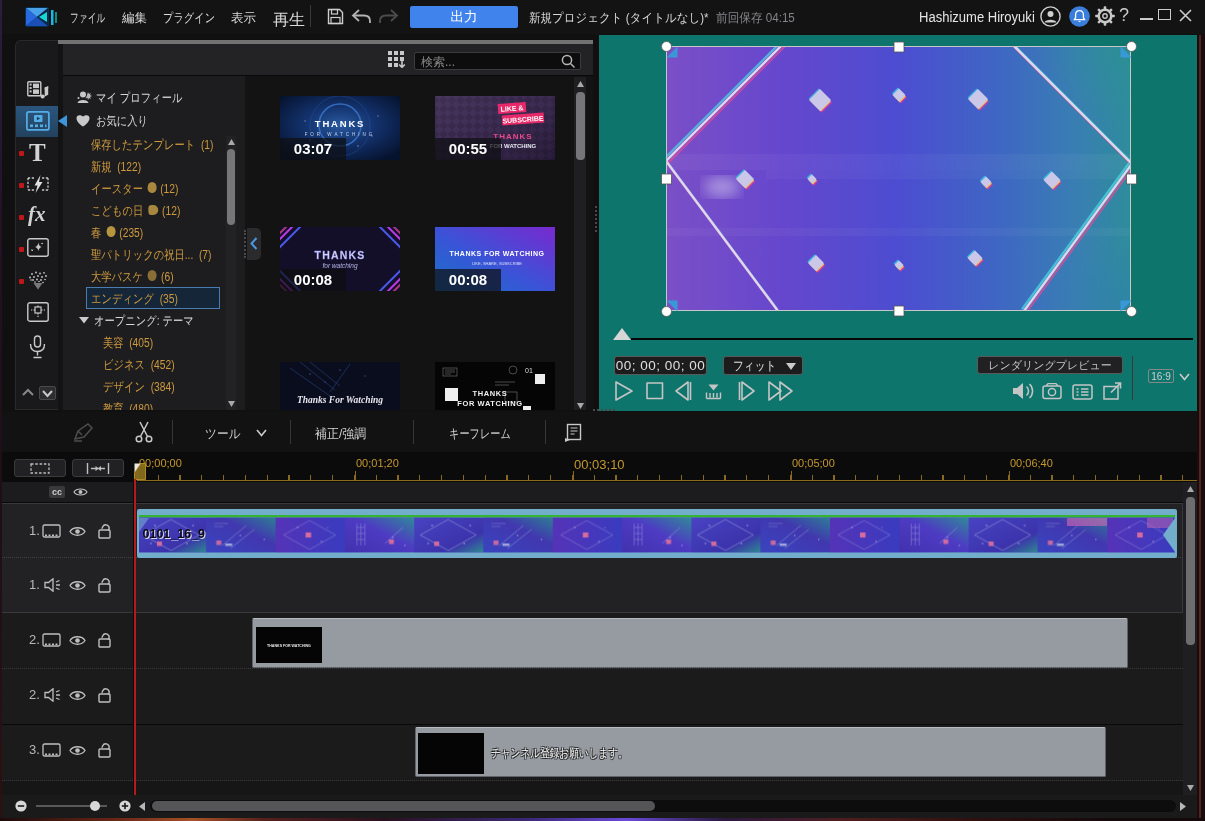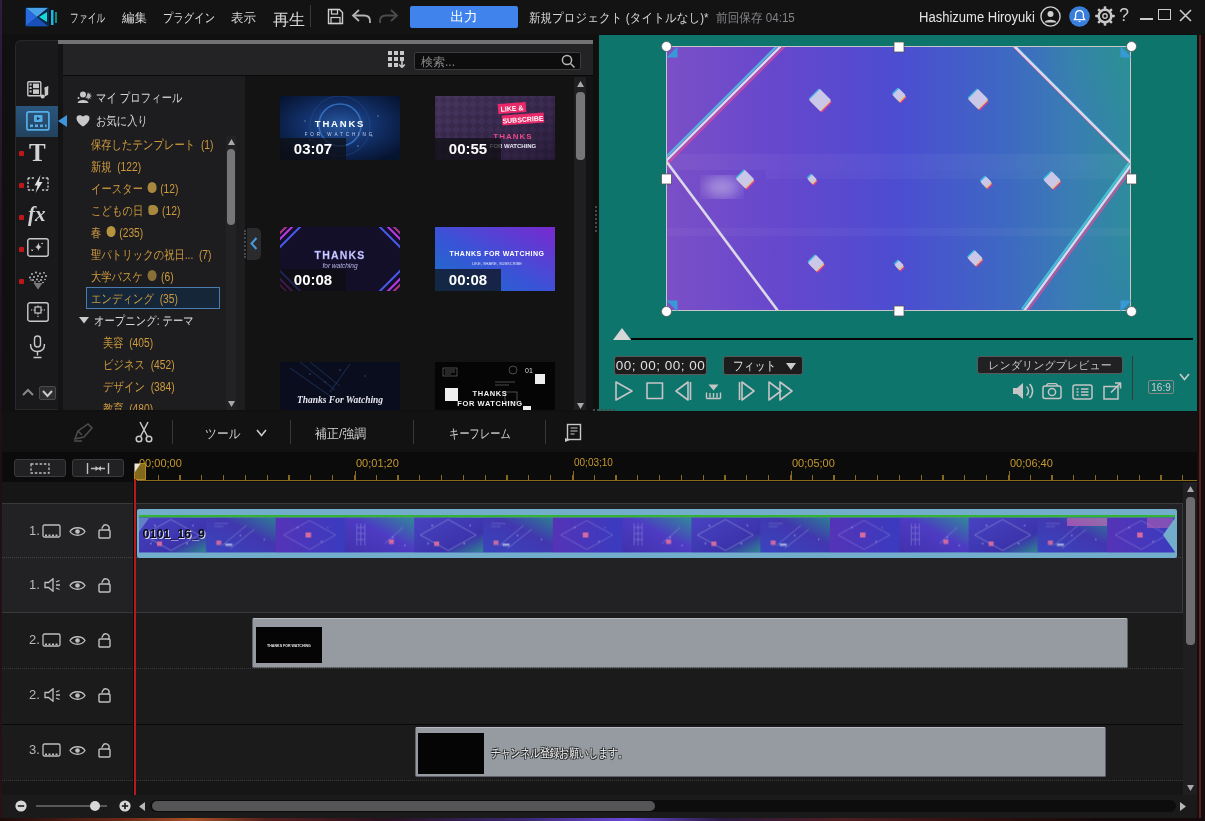--- a/index.html
+++ b/index.html
@@ -479,21 +479,21 @@
       </svg>
     <div class="abs" style="left:32px;top:303px;width:562px;height:2px;background:#070707;"></div>
     <div class="abs" style="left:15px;top:321px;width:93px;height:19px;border:1px solid #5a5a5c;border-radius:3px;background:#1d1d1e;color:#e0e0e0;font-size:13.5px;text-align:center;line-height:18px;letter-spacing:0.5px;">00; 00; 00; 00</div>
     <div class="abs" style="left:112px;top:321px;width:80px;height:19px;border:1px solid #5a5a5c;border-radius:3px;background:#1d1d1e;color:#e0e0e0;font-size:12.5px;line-height:18px;margin-left:12px;">
       <span style="display:inline-block;margin-left:9px;transform:scaleX(0.85);transform-origin:left center;">フィット</span>
       <svg class="abs" style="left:62px;top:6px" width="10" height="8" viewBox="0 0 10 8">
           <path d="M0 0 L10 0 L5 7 Z" fill="#cccccc"></path>
         </svg>
     </div>
     <div class="abs" style="left:378px;top:321px;width:146px;height:18px;border:1px solid #5a5a5c;border-radius:3px;background:#222225;color:#c8c8c8;font-size:11px;text-align:center;line-height:17px;">レンダリングプレビュー</div>
-    <div class="abs" style="left:549px;top:334px;width:26px;height:14px;border:1px solid #888;border-radius:2px;color:#d0d0d0;font-size:10px;text-align:center;line-height:13px;margin-top:11px;">16:9</div>
+    <div class="abs" style="left:549px;top:334px;width:26px;height:14px;border:1px solid #888;border-radius:2px;color:#d0d0d0;font-size:10px;text-align:center;line-height:13px;">16:9</div>
     <svg class="abs" style="left:580px;top:338px" width="11" height="8" viewBox="0 0 11 8">
         <path d="M1 1 L5.5 6.5 L10 1" fill="none" stroke="#ccc" stroke-width="1.6"></path>
       </svg>
     <svg class="abs" style="left:14px;top:345px" width="380" height="22" viewBox="0 0 380 22">
       <g fill="none" stroke="#c6c6c6" stroke-width="1.6" stroke-linejoin="round">
         <path d="M3 2 L19 11 L3 20 Z"></path>
         <rect x="34" y="3" width="15.5" height="15.5"></rect>
         <path d="M75 2 L63 11 L75 20 Z M77.5 2 V20"></path>
         <path d="M97 17.5 v-4.5 M100.5 17.5 v-4.5 M104 17.5 v-4.5 M93.5 18.5 v-6 M107.5 18.5 v-6 M93.5 18.5 h14" stroke-width="1.4"></path>
         <path d="M95.5 4.5 l5 6 5 -6 Z" fill="#c6c6c6" stroke="none"></path>
@@ -560,29 +560,36 @@
         <path d="M5 6.5 h5 M19 6.5 h-5"></path>
       </g>
       <path d="M9.5 4 L13 6.5 L9.5 9 Z" fill="#c0c0c0"></path>
         <path d="M14.5 4 L11 6.5 L14.5 9 Z" fill="#c0c0c0" transform="translate(0.5,0)"></path>
     </svg>
     <div class="abs" style="left:137px;top:28px;width:1068px;height:1px;background:#8e6c1e;"></div>
     <div class="abs" style="left:137px;top:23px;width:1068px;height:5px;background:repeating-linear-gradient(90deg, transparent 0px, transparent 20.6px, #8a6a20 20.6px, #8a6a20 21.8px);"></div>
     <div class="abs" style="left:137px;top:19px;width:1068px;height:9px;background:repeating-linear-gradient(90deg, #8a6a20 0px, #8a6a20 1.2px, transparent 1.2px, transparent 218px);"></div>
     <div class="abs" style="left:139px;top:5px;font-size:11px;color:#c7992f;">00;00;00</div>
     <div class="abs" style="left:356px;top:5px;font-size:11px;color:#c7992f;">00;01;20</div>
-    <div class="abs" style="left:574px;top:5px;font-size:10px;color:#c7992f;">00;03;10</div>
+    <div class="abs" style="left:574px;top:5px;font-size:13px;color:#c7992f;">00;03;10</div>
     <div class="abs" style="left:792px;top:5px;font-size:11px;color:#c7992f;">00;05;00</div>
     <div class="abs" style="left:1010px;top:5px;font-size:11px;color:#c7992f;">00;06;40</div>
     <svg class="abs" style="left:134px;top:11px" width="12" height="17" viewBox="0 0 12 17">
       <path d="M0.5 9.5 L6.5 0.5 L11.5 0.5 L11.5 16.5 L0.5 16.5 Z" fill="#8a6f1e" stroke="#b89428" stroke-width="1" opacity="0.95"></path>
       <path d="M0.5 0.5 h6 l-6 9 Z" fill="#ece8e0"></path>
     </svg>
   </div>
   <div class="abs" id="tracks" style="left:0;top:482px;width:1205px;height:313px;background:#171718;">
+    <div class="abs" style="left:0;top:0;width:1183px;height:21px;background:#1d1d1f;border-bottom:1px solid #0a0a0a;">
+      <div class="abs" style="left:49px;top:4px;width:16px;height:12px;background:#3a3a3c;border-radius:2px;color:#cfcfcf;font-size:9px;font-weight:bold;text-align:center;line-height:12px;">cc</div>
+      <svg class="abs" style="left:73px;top:4px" width="15" height="12" viewBox="0 0 15 12">
+        <path d="M1 6 C3.5 2, 11.5 2, 14 6 C11.5 10, 3.5 10, 1 6 Z" fill="none" stroke="#c0c0c0" stroke-width="1.2"></path>
+        <circle cx="7.5" cy="6" r="2" fill="#c0c0c0"></circle>
+      </svg>
+    </div>
     <div class="abs" style="left:0;top:21px;width:1183px;height:110px;background:#232325;border:1px solid #3a3a3c;border-left:none;"></div>
     <div class="abs" style="left:0;top:75px;width:1183px;height:1px;border-top:1px dotted #444;"></div>
     <div class="abs" style="left:0;top:131px;width:1183px;height:56px;background:#1c1c1d;border-bottom:1px dotted #3a3a3a;"></div>
     <div class="abs" style="left:0;top:187px;width:1183px;height:56px;background:#1c1c1d;border-bottom:1px solid #0a0a0a;"></div>
     <div class="abs" style="left:0;top:243px;width:1183px;height:56px;background:#1c1c1d;border-bottom:1px dotted #3a3a3a;"></div>
     <div class="abs" style="left:133px;top:0;width:1px;height:313px;background:#0a0a0a;"></div>
     <div id="hdrs">
     <div class="abs" style="left:29px;top:41px;font-size:13px;color:#b8b8b8;">1.</div>
     <svg class="abs" style="left:42px;top:42px" width="19" height="14" viewBox="0 0 19 14">
   <rect x="1" y="1" width="17" height="12" rx="1.5" fill="none" stroke="#c0c0c0" stroke-width="1.3"></rect>

